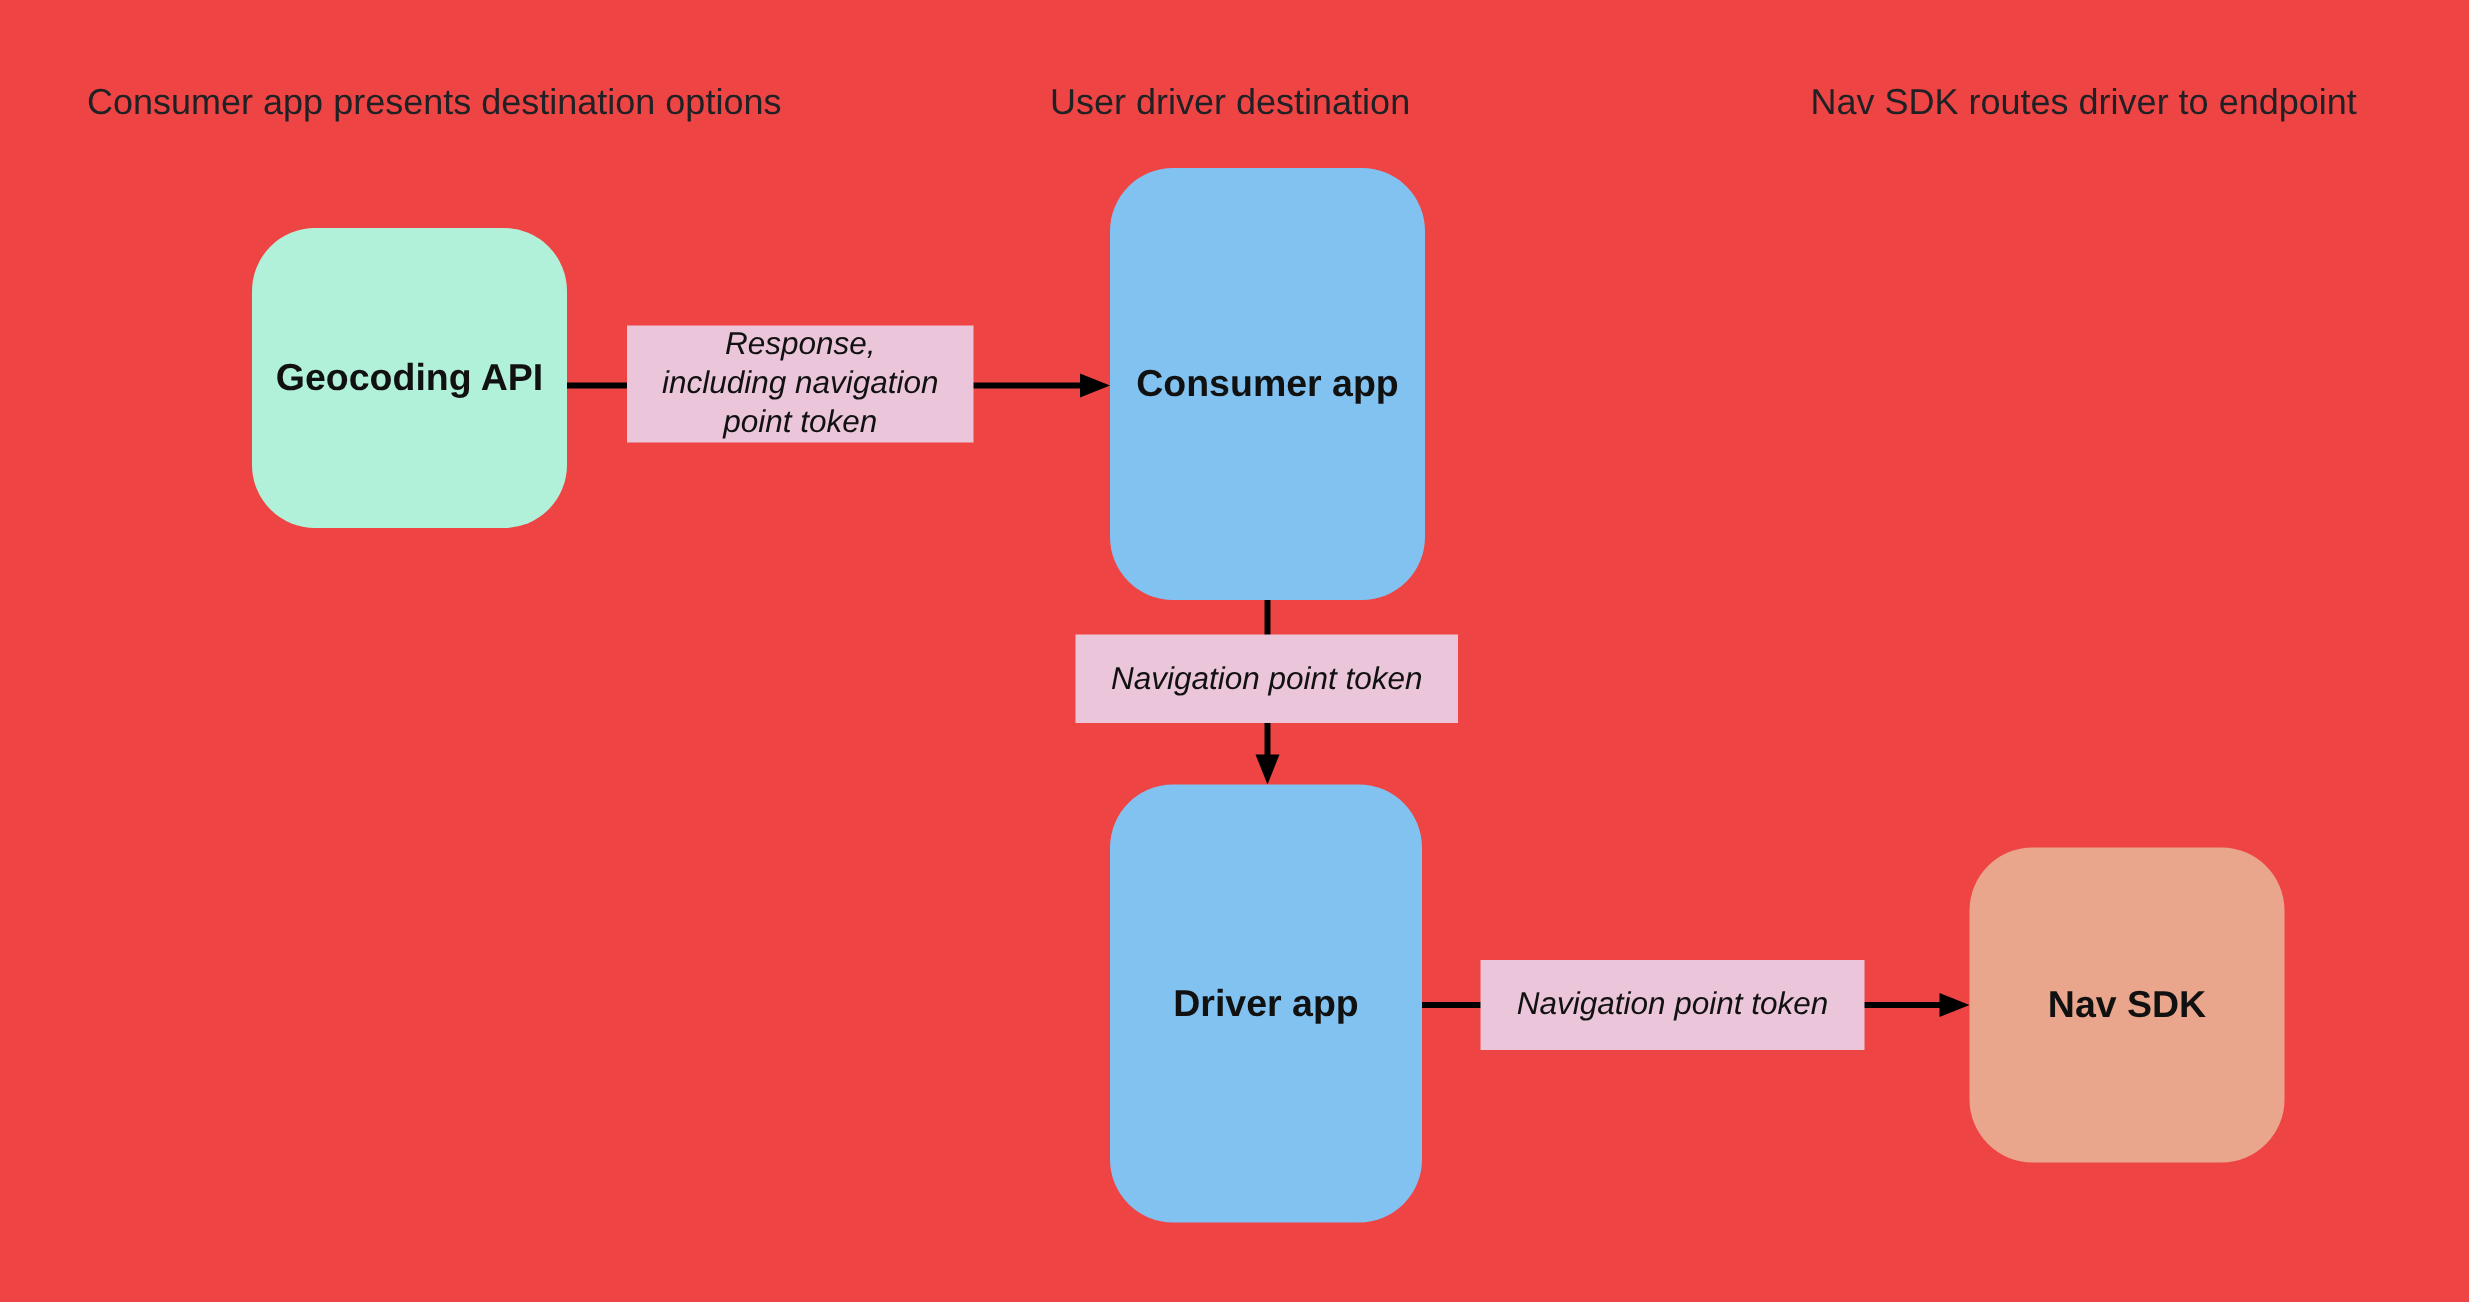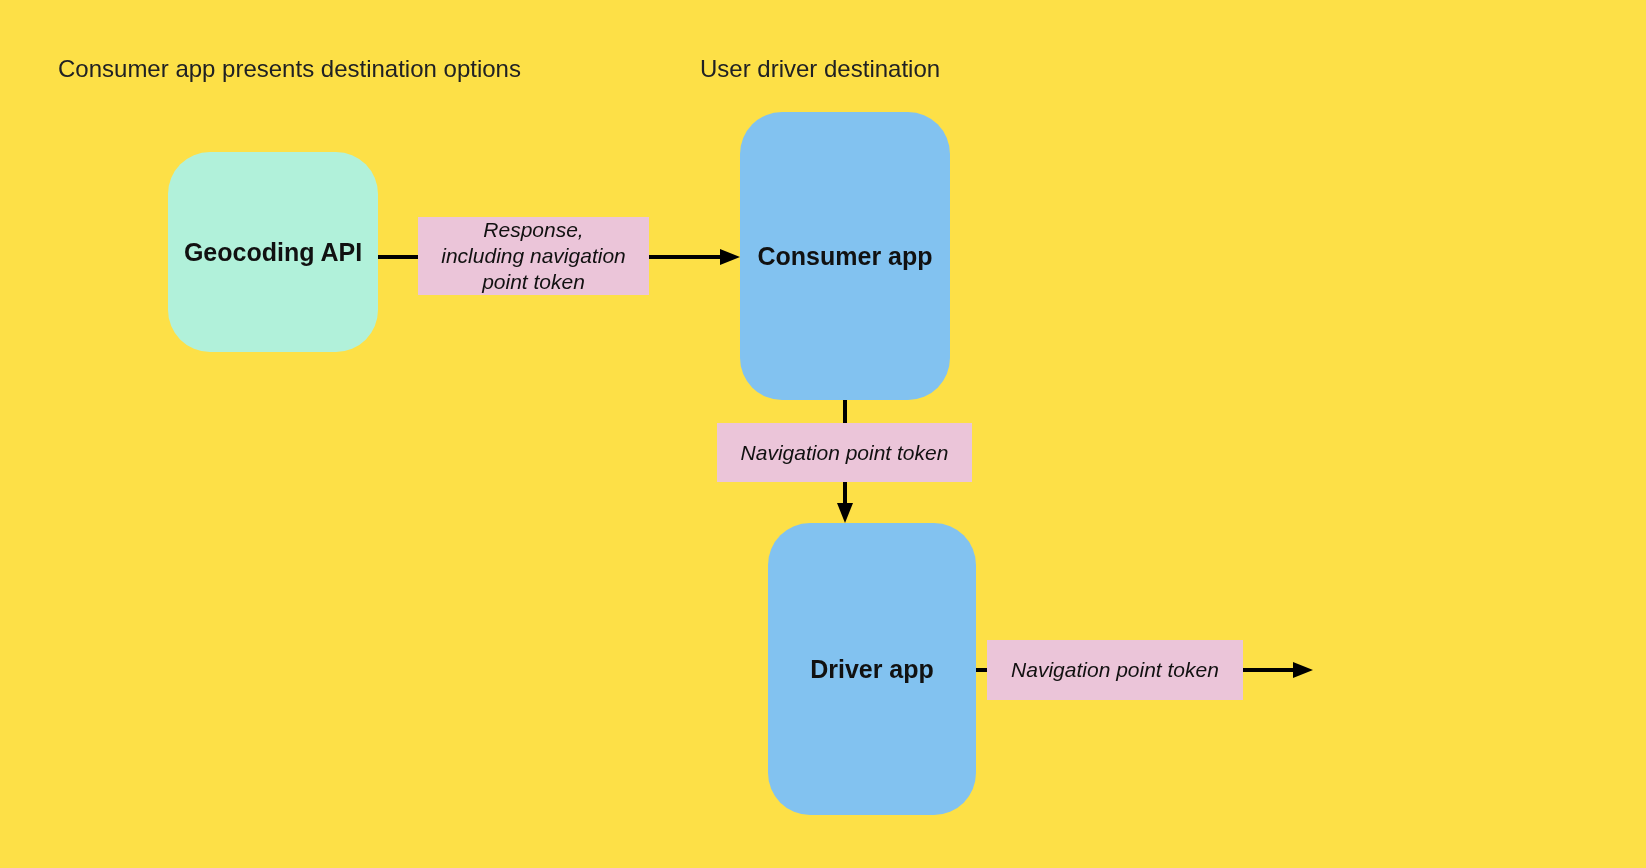--- a/index.html
+++ b/index.html
@@ -5,21 +5,21 @@
   * { margin: 0; padding: 0; box-sizing: border-box; }
   html, body { background: #ffffff; }
   body {
     font-family: "Liberation Sans", "DejaVu Sans", sans-serif;
     color: #111111;
   }
   .canvas {
     position: relative;
     width: 1646px;
     height: 868px;
-    background: #fde047;
+    background: #ef4444;
     overflow: hidden;
   }
 
   
   .col-header {
     position: absolute;
     top: 55px;
     font-size: 24px;
     font-weight: 400;
     color: #202124;
@@ -88,37 +88,41 @@
   .head-2 { left: 837px; top: 503px; }
   .head-3 { left: 1293px; top: 662px; }
 </style>
 </head>
 <body>
 
 <div class="canvas">
 
   <div class="col-header h1">Consumer app presents destination options</div>
   <div class="col-header h2">User driver destination</div>
+  <div class="col-header h3">Nav SDK routes driver to endpoint</div>
 
   <div class="arrow-line line-1"></div>
   <div class="arrow-head right head-1"></div>
 
   <div class="arrow-line line-2"></div>
   <div class="arrow-head down head-2"></div>
 
   <div class="arrow-line line-3"></div>
   <div class="arrow-head right head-3"></div>
 
   <div class="edge-label l1" style="background-color: rgb(235, 197, 217);">Response, including navigation point token</div>
   <div class="edge-label l2" style="background-color: rgb(235, 197, 217);">Navigation point token</div>
   <div class="edge-label l3" style="background-color: rgb(235, 197, 217);">Navigation point token</div>
 
   <div class="node geocoding" style="background-color: rgb(177, 241, 218);">
     <span>Geocoding API</span>
   </div>
   <div class="node consumer" style="background-color: rgb(130, 194, 240);">
     <span>Consumer app</span>
   </div>
-  <div class="node driver" style="background-color: rgb(130, 194, 240); margin-left: 28px;">
+  <div class="node driver" style="background-color: rgb(130, 194, 240);">
     <span>Driver app</span>
+  </div>
+  <div class="node navsdk" style="background-color: rgb(233, 166, 140);">
+    <span>Nav SDK</span>
   </div>
 
 </div>
 
 </body></html>

